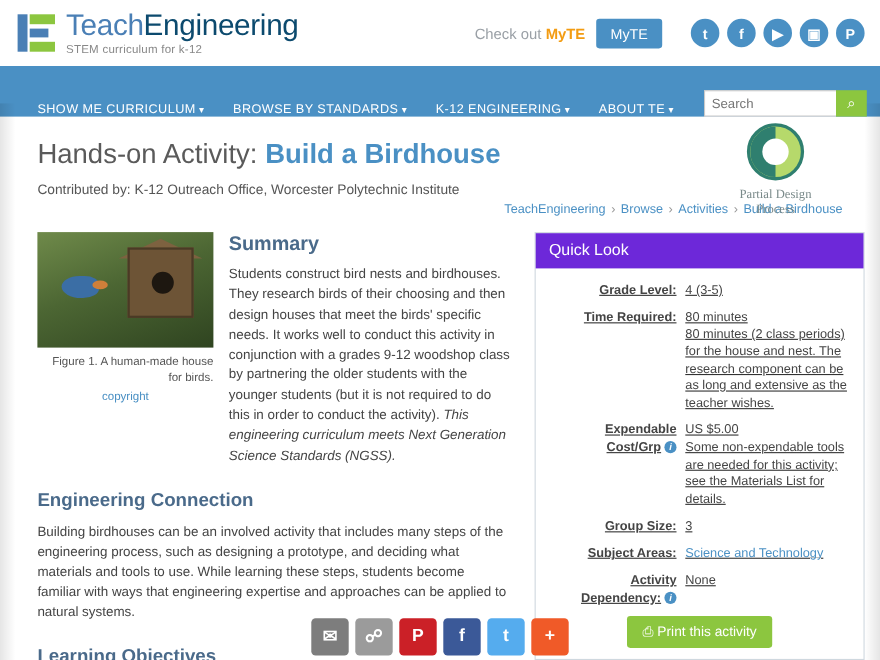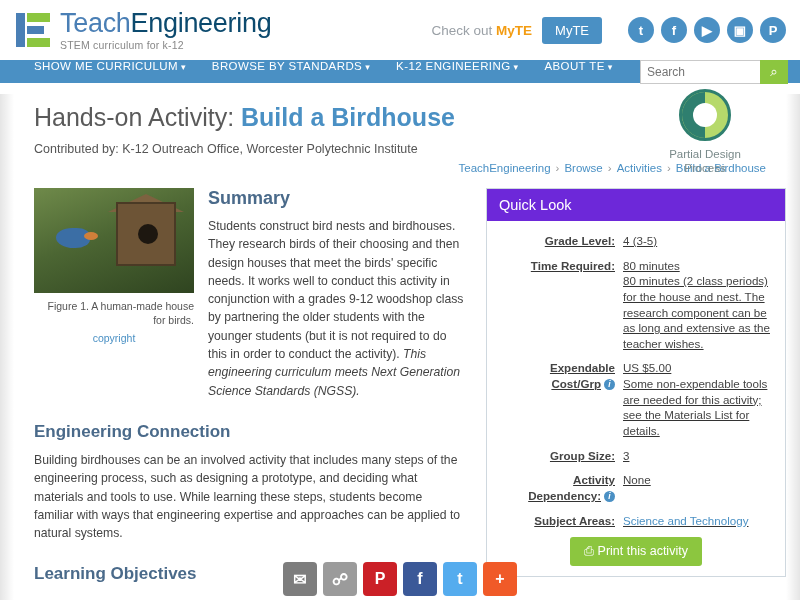--- a/index.html
+++ b/index.html
@@ -65,22 +65,22 @@
   .socials { display: flex; gap: 7px; margin-left: 16px; }
   .soc {
     width: 26px; height: 26px; border-radius: 50%;
     background: #4a90c4; color: #fff;
     display: flex; align-items: center; justify-content: center;
     font-size: 13px; font-weight: bold; cursor: pointer;
   }
 
   
   .nav {
-    background: #4a90c4; height: 23px;
-    display: flex; align-items: flex-start;
+    background: #4a90c4; height: 46px;
+    display: flex; align-items: flex-end;
     padding-left: 34px;
     color: #fff;
   }
   .nav-item {
     font-size: 11.5px; letter-spacing: .4px;
     margin-right: 26px; cursor: pointer;
     white-space: nowrap;
   }
   .nav-item .caret { font-size: 9px; margin-left: 3px; }
   .search-wrap {
@@ -121,21 +121,21 @@
     content: ""; position: absolute;
     left: 0; top: 0; width: 50%; height: 100%;
     background: #2f7f6f;
   }
   .badge-circle::after {
     content: ""; position: absolute;
     left: 11px; top: 11px; width: 24px; height: 24px;
     border-radius: 50%; background: #ffffff;
   }
   .badge-label {
-    font-size: 11.5px; color: #7a8a8a; margin-top: 6px; line-height: 1.25;
+    font-size: 11.5px; color: #7a8a8a; margin-top: 6px; line-height: 1.25; font-family: Liberation Serif, serif;
   }
 
   
   .breadcrumb {
     text-align: right;
     padding: 6px 34px 0 34px;
     font-size: 11.5px; color: #4a90c4;
   }
   .breadcrumb .sep { color: #999; margin: 0 5px; }
   .breadcrumb .crumb { cursor: pointer; }
@@ -391,31 +391,31 @@
               <div>Some non-expendable tools are needed for this activity; see the Materials List for details.</div>
             </div>
           </div>
 
           <div class="ql-row">
             <div class="ql-label">Group Size:</div>
             <div class="ql-val">3</div>
           </div>
 
           <div class="ql-row">
+            <div class="ql-label">Subject Areas:</div>
+            <div class="ql-val">
+              <span class="link">Science and Technology</span>
+            </div>
+          </div>
+
+          <div class="ql-row">
             <div class="ql-label">
               <span>Activity Dependency:</span><span class="info-i">i</span>
             </div>
             <div class="ql-val">None</div>
-          </div>
-
-          <div class="ql-row">
-            <div class="ql-label">Subject Areas:</div>
-            <div class="ql-val">
-              <span class="link">Science and Technology</span>
-            </div>
           </div>
 
           <button class="print-btn">
             <span>⎙</span>
             <span>Print this activity</span>
           </button>
         </div>
       </div>
     </div>
   </div>

